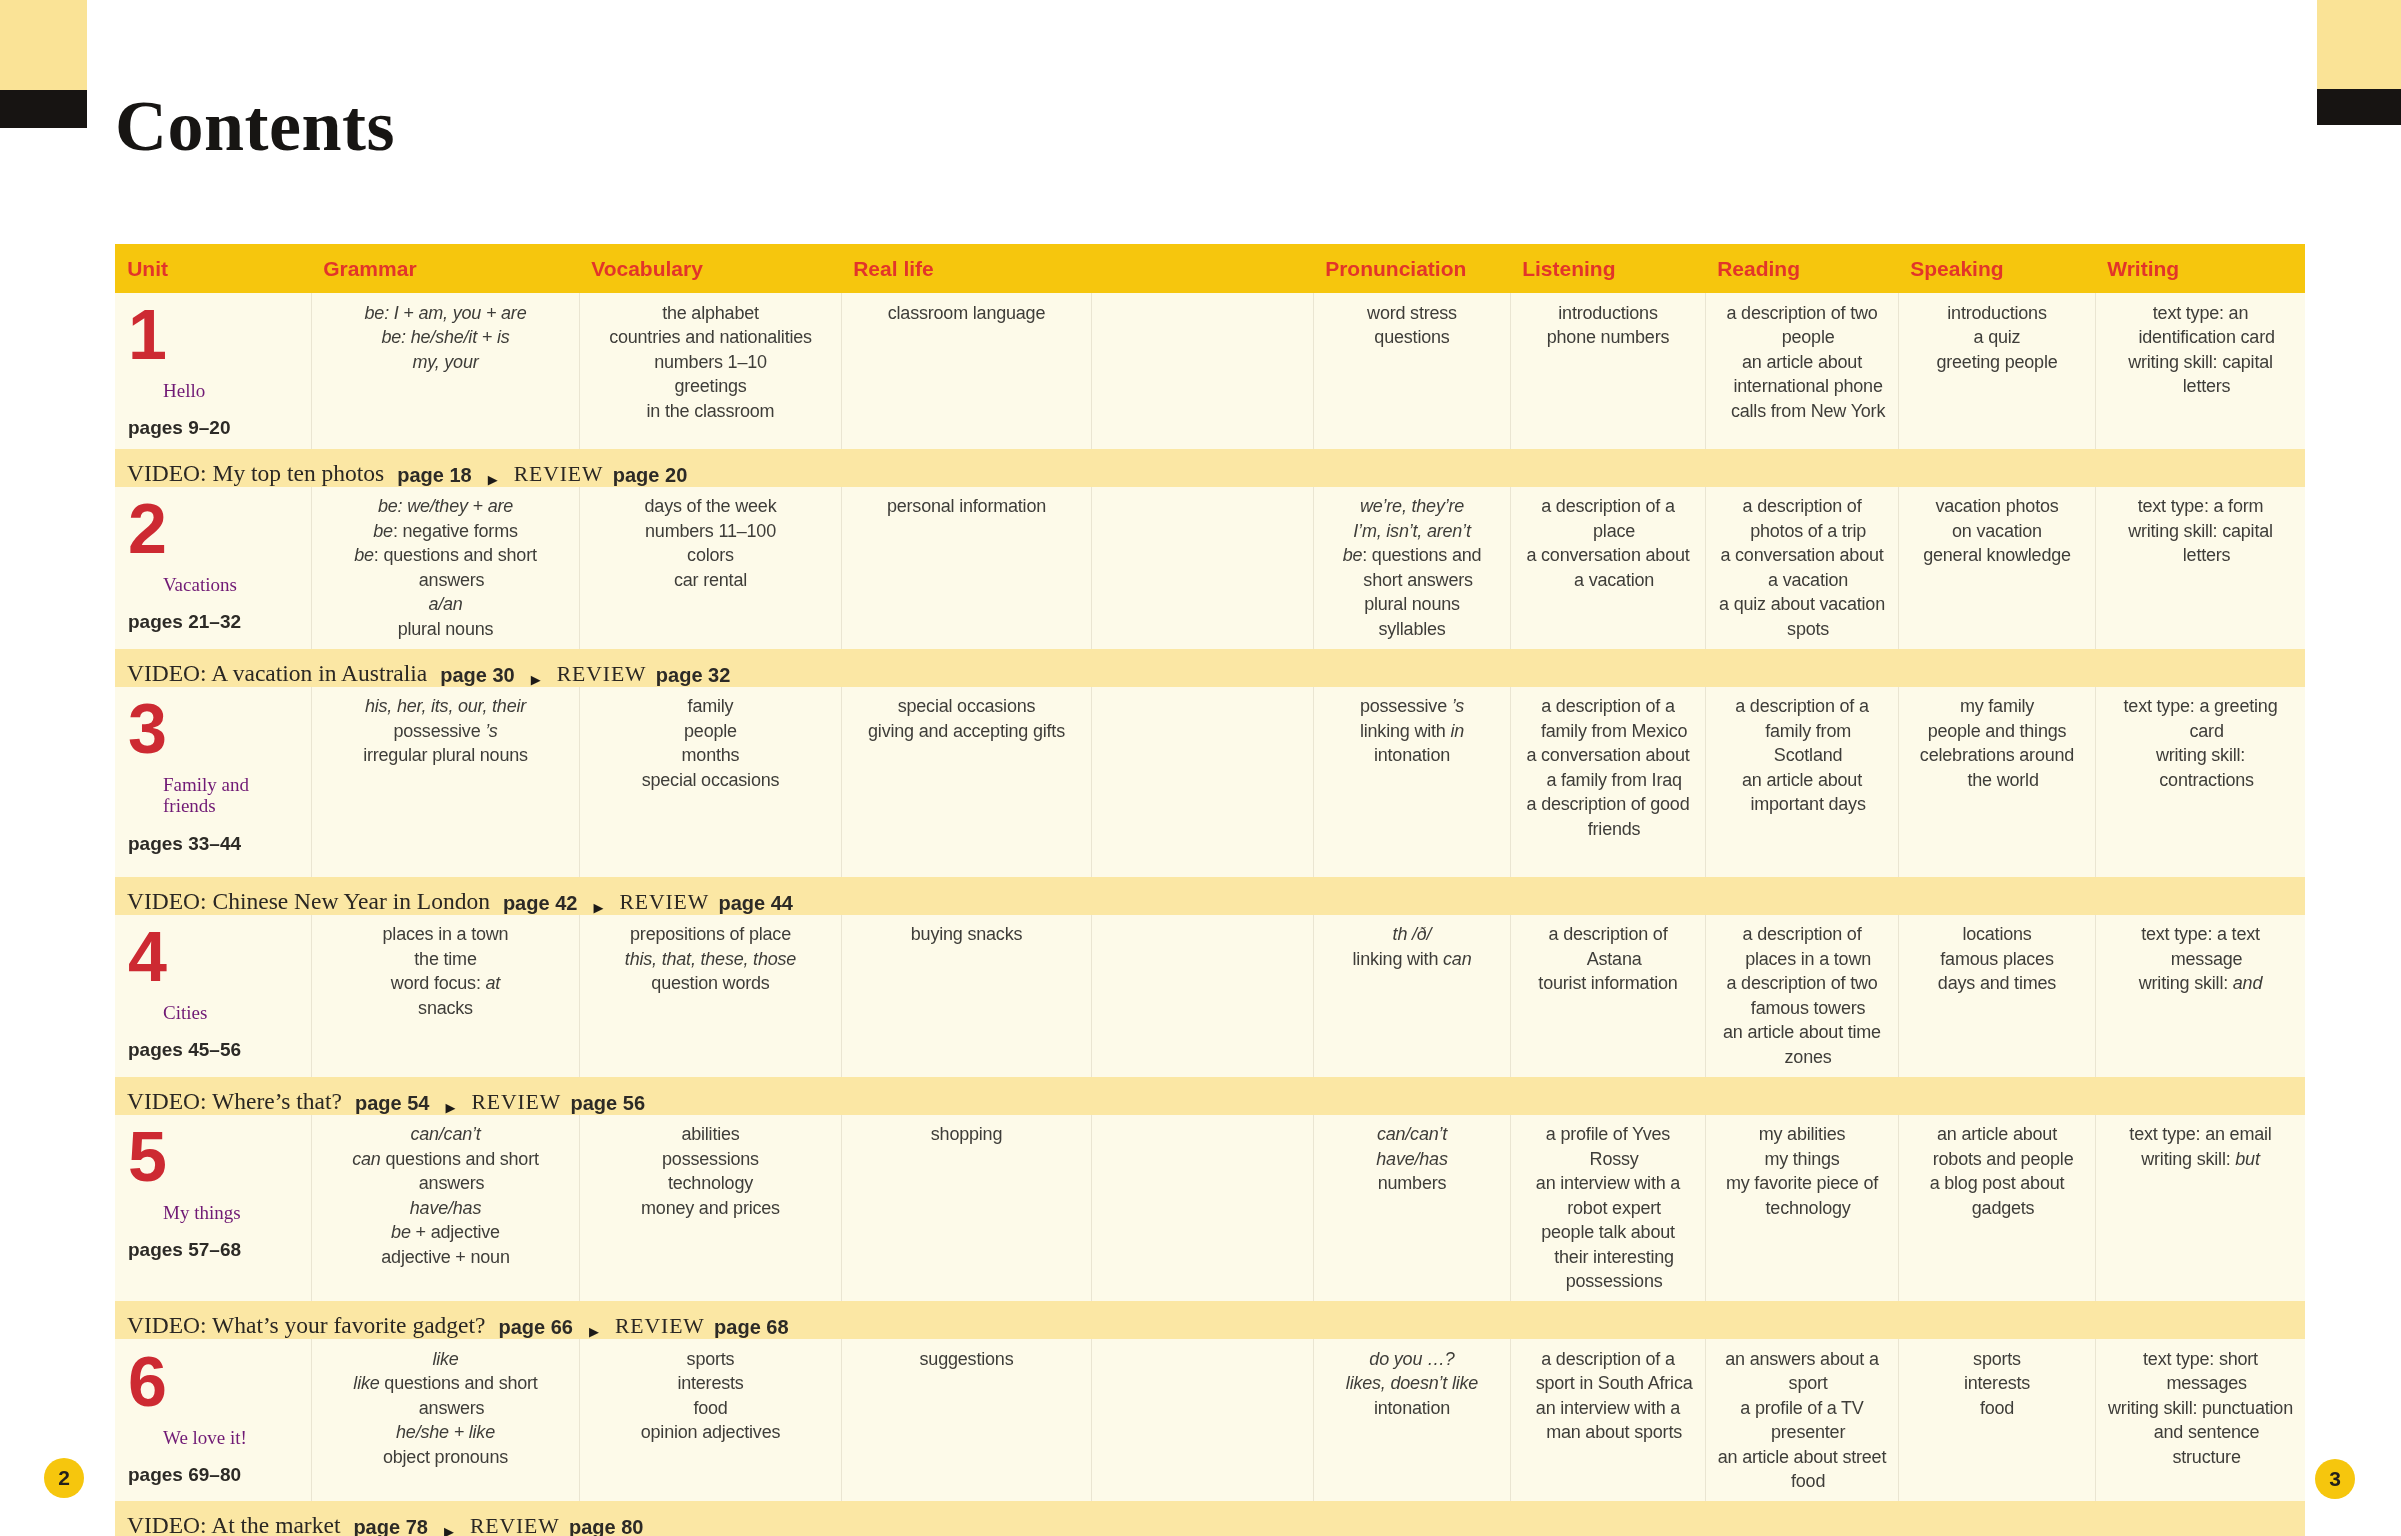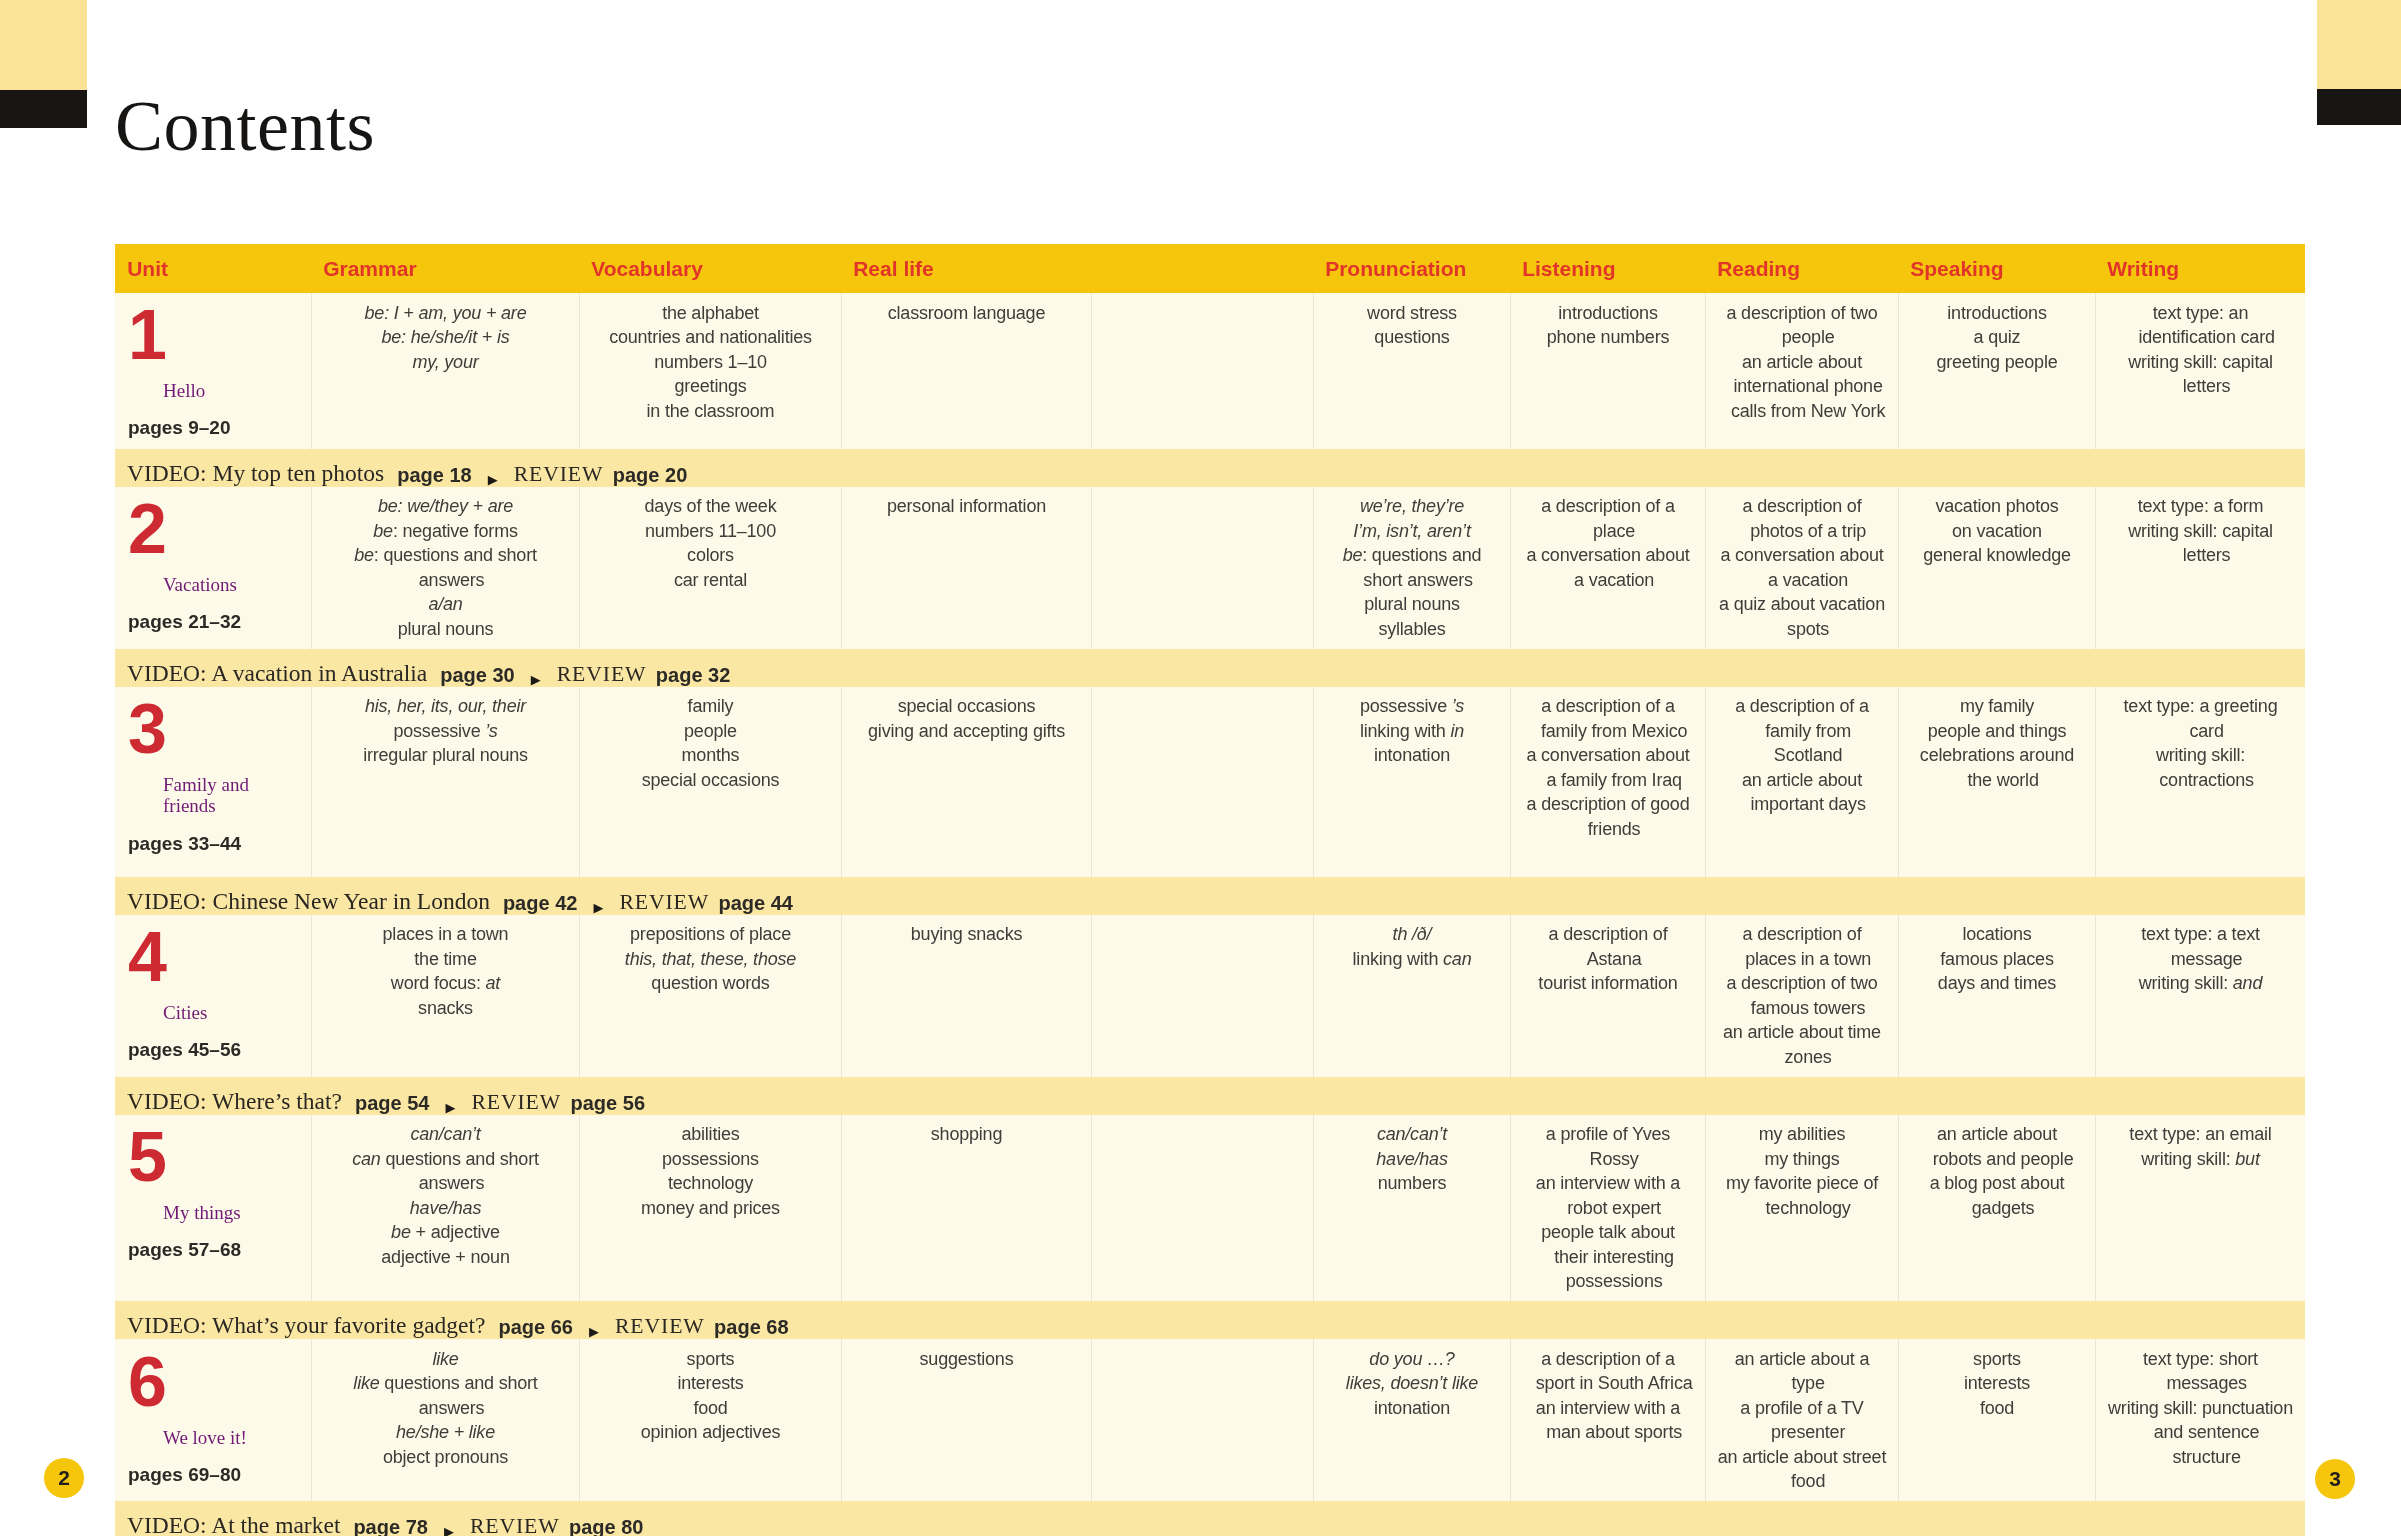--- a/index.html
+++ b/index.html
@@ -10,21 +10,21 @@
   }
   
   .corner { position: absolute; }
   .c-tl-y { left: 0; top: 0; width: 87px; height: 90px; background: var(--corner-yellow, #fae396); }
   .c-tl-b { left: 0; top: 90px; width: 87px; height: 38px; background: #171412; }
   .c-tr-y { right: 0; top: 0; width: 84px; height: 89px; background: var(--corner-yellow, #fae396); }
   .c-tr-b { right: 0; top: 89px; width: 84px; height: 36px; background: #171412; }
 
   .title {
     position: absolute; left: 115px; top: 90px; margin: 0;
-    font-family: "Liberation Serif", serif; font-weight: 400;
+    font-family: "Liberation Serif", serif; font-weight: 700;
     font-size: 72px; line-height: 1; color: #171513; letter-spacing: 0.5px;
   }
 
   .toc { position: absolute; left: 115px; top: 244px; width: 2190px; }
   .thead, .unit-row {
     display: grid;
     grid-template-columns: 196px 268px 262px 250px 222px 197px 195px 193px 197px 210px;
   }
   .thead { background: var(--header-yellow, #f6c60d); height: 49px; }
   .hcell {
@@ -485,21 +485,21 @@
             </ul>
           </div>
           <div class="cell">
             <ul class="cl">
               <li>a description of a sport in South Africa</li>
               <li>an interview with a man about sports</li>
             </ul>
           </div>
           <div class="cell">
             <ul class="cl">
-              <li>an article about a type</li>
+              <li>an answers about a sport</li>
               <li>a profile of a TV presenter</li>
               <li>an article about street food</li>
             </ul>
           </div>
           <div class="cell">
             <ul class="cl">
               <li>sports</li>
               <li>interests</li>
               <li>food</li>
             </ul>

